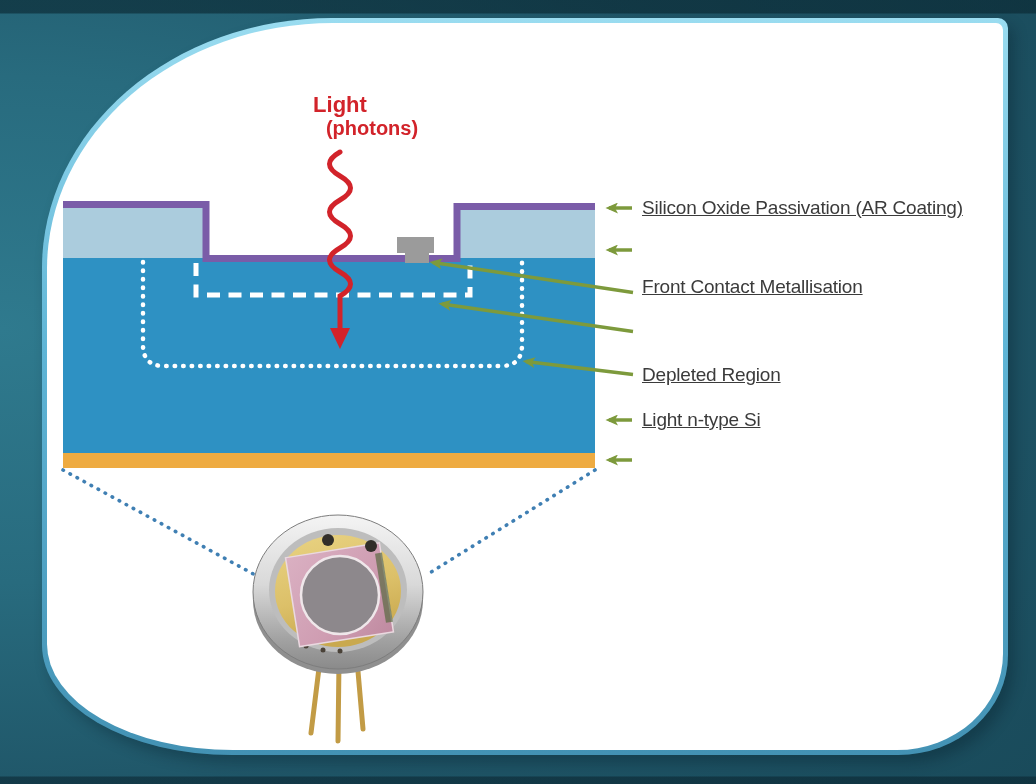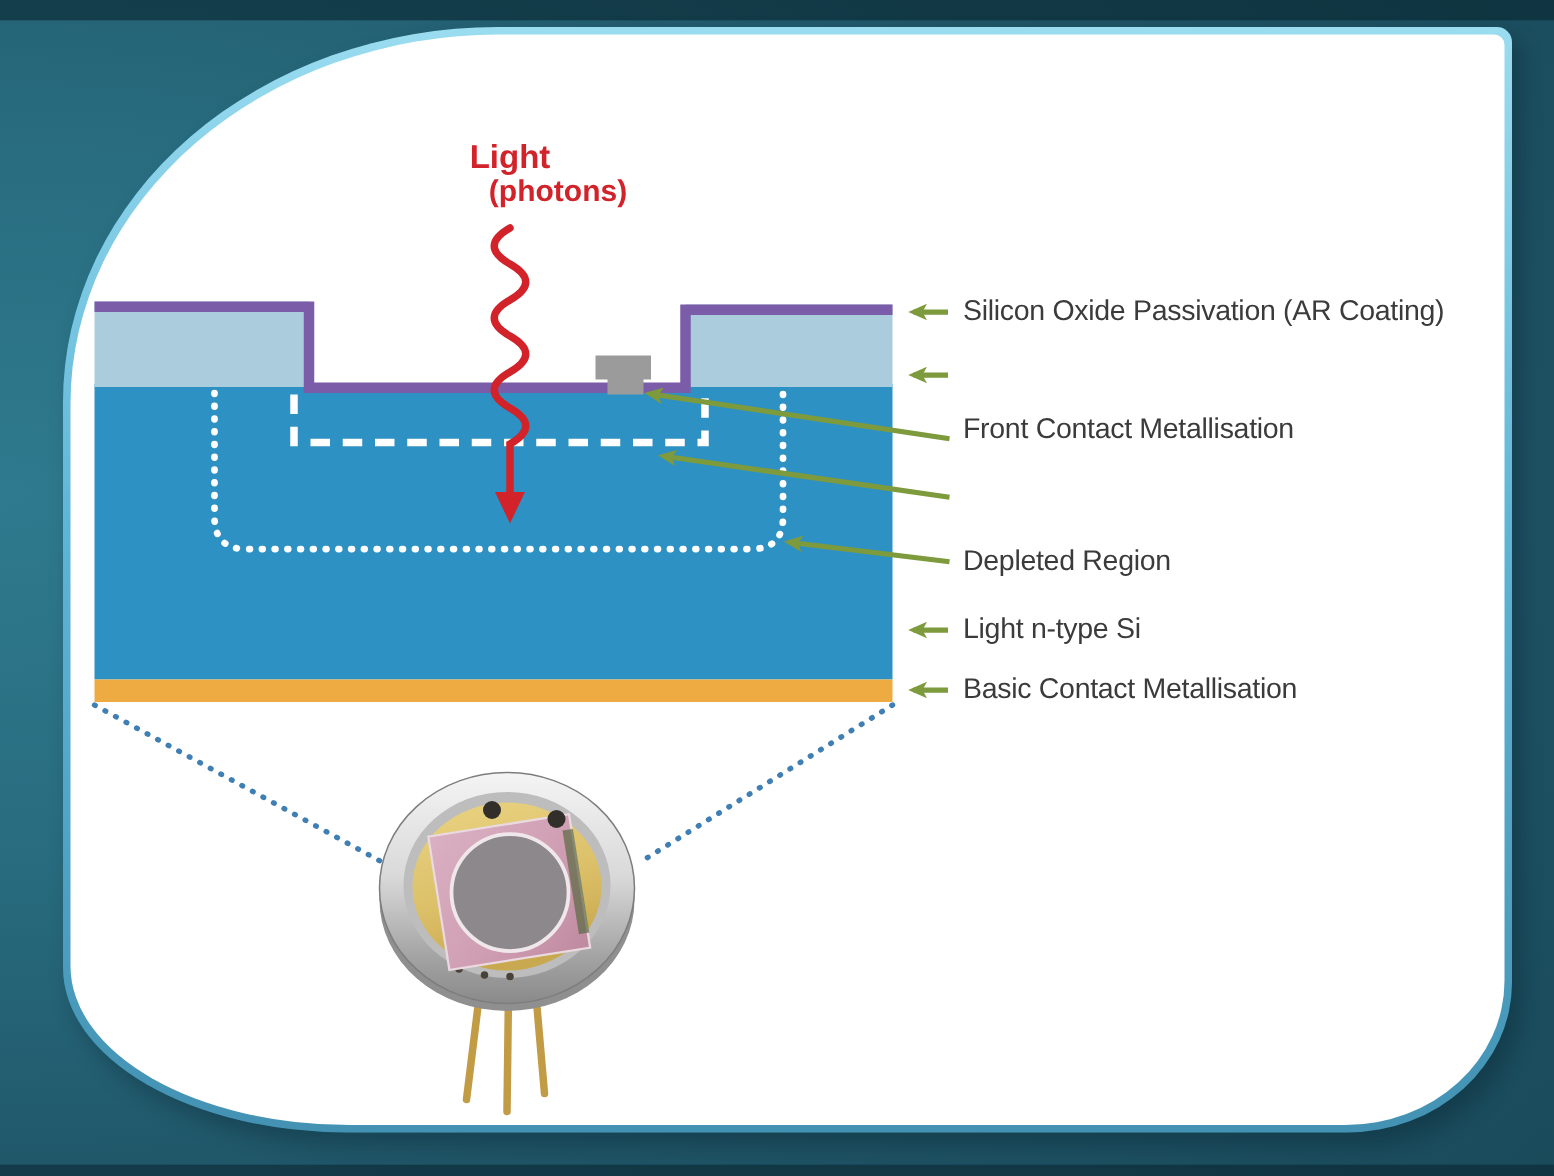--- a/index.html
+++ b/index.html
@@ -25,21 +25,21 @@
   .light-title{
     position:absolute;left:340px;top:94px;transform:translateX(-50%);
     color:#d2232a;font-size:22px;font-weight:bold;line-height:1;white-space:nowrap;
   }
   .light-sub{
     position:absolute;left:340px;top:118px;transform:translateX(-50%);
     color:#d2232a;font-size:20px;font-weight:bold;line-height:1;white-space:nowrap;margin-left:32px;
   }
   .llabel{
     position:absolute;left:642px;height:22px;line-height:22px;
-    color:#3b3b3b;font-size:19px;letter-spacing:-0.2px;white-space:nowrap;
+    color:#3b3b3b;font-size:19px;letter-spacing:-0.2px;white-space:nowrap;text-decoration:underline;
   }
 </style>
 </head>
 <body>
 
 <div class="stage">
 
   <div class="card">
     <div class="card-inner"></div>
   </div>
@@ -138,15 +138,14 @@
     </g>
   </svg>
 
   <div class="light-title">Light</div>
   <div class="light-sub">(photons)</div>
 
   <div class="llabel" style="top:197px">Silicon Oxide Passivation (AR Coating)</div>
   <div class="llabel" style="top:276px">Front Contact Metallisation</div>
   <div class="llabel" style="top:364px">Depleted Region</div>
   <div class="llabel" style="top:409px">Light n-type Si</div>
-  <div class="llabel" style="top:449px">Basic Contact Metallisation</div>
 
 </div>
 
 </body></html>

